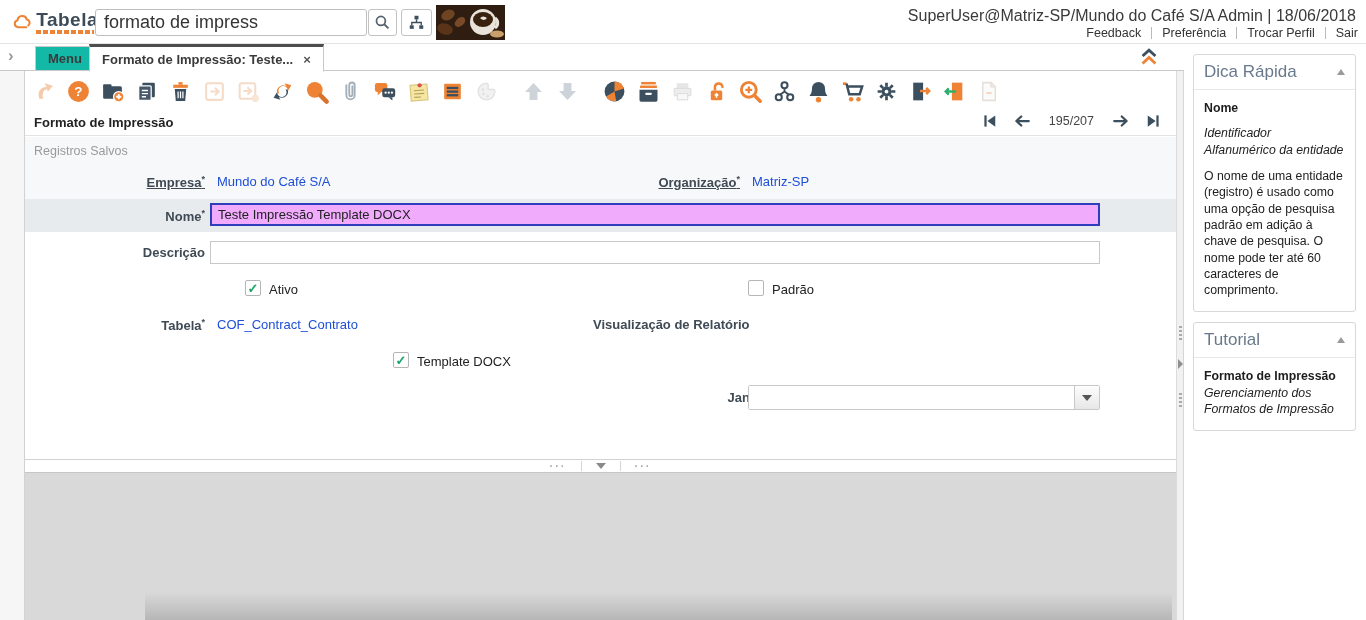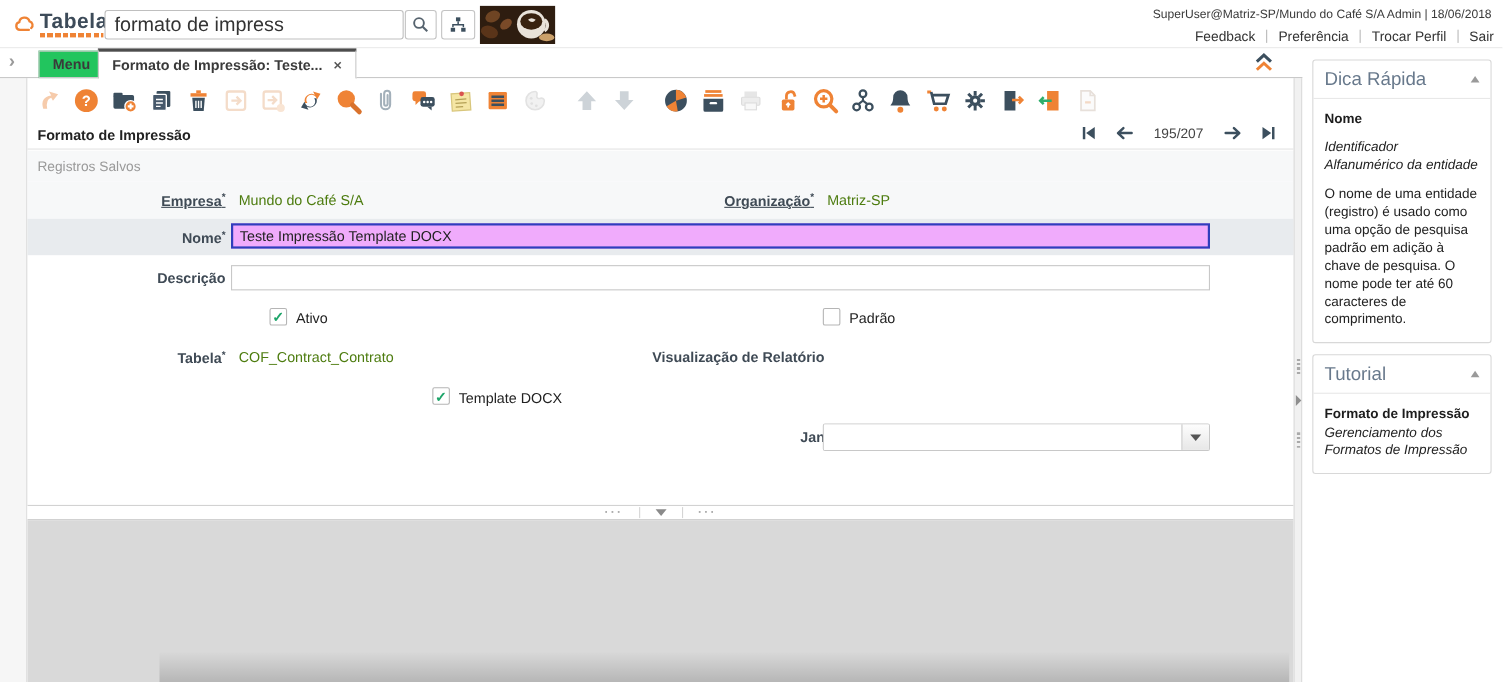--- a/index.html
+++ b/index.html
@@ -9,30 +9,30 @@
   .header { position:absolute; left:0; top:0; width:1366px; height:44px; background:#fff; border-bottom:1px solid #e4e4e4; }
   .logo { position:absolute; left:10px; top:5px; width:88px; height:34px; display:flex; align-items:center; }
   .logo-text-wrap { margin-left:3px; }
   .logo-brand { font-size:19px; font-weight:bold; color:#3d4b59; letter-spacing:.5px; line-height:18px; }
   .logo-tagline { margin-top:1px; width:58px; height:4px; background:repeating-linear-gradient(90deg,#ef8335 0 5px,transparent 5px 7px); }
   .search-input { position:absolute; left:95px; top:9px; width:272px; height:27px; border:1px solid #bfbfbf; border-radius:3px; padding:0 8px; font-size:18px; color:#333; font-family:"Liberation Sans",sans-serif; }
   .hbtn { position:absolute; top:9px; height:27px; background:#fff; border:1px solid #c3c3c3; border-radius:3px; display:flex; align-items:center; justify-content:center; cursor:pointer; }
   .hbtn.search { left:368px; width:29px; }
   .hbtn.sitemap { left:401px; width:31px; }
   .coffee { position:absolute; left:436px; top:5px; width:69px; height:35px; overflow:hidden; }
-  .userinfo { position:absolute; right:10px; top:7px; font-size:11px; color:#3a3a3a; }
+  .userinfo { position:absolute; right:10px; top:7px; font-size:16px; color:#3a3a3a; }
   .tmenu { position:absolute; right:8px; top:26px; display:flex; align-items:center; font-size:12.5px; color:#333; }
   .tmenu .item { cursor:pointer; }
   .tmenu .vsep { width:1px; height:12px; background:#b9b9b9; margin:0 10px; }
 
   
   .tabbar { position:absolute; left:0; top:44px; width:1184px; height:27px; background:#fff; border-bottom:1px solid #c9c9c9; z-index:1; }
   .west-arrow { position:absolute; left:8px; top:3px; font-size:17px; font-weight:bold; color:#9a9a9a; cursor:pointer; line-height:18px; }
   .tab { position:absolute; top:2px; height:25px; border:1px solid #c9c9c9; display:flex; align-items:center; padding:0 12px; font-size:13px; font-weight:bold; color:#3a3a3a; cursor:pointer; }
-  .tab.inactive { left:35px; background:#22c55e; }
+  .tab.inactive { left:35px; background:#14b8a6; }
   .tab.active { left:89px; top:0; height:28px; background:#fff; border-top:3px solid #4d4d4d; border-bottom:1px solid #fff; z-index:2; }
   .tab-close { margin-left:10px; font-weight:bold; color:#555; font-size:13px; cursor:pointer; }
   .collapse-chevron { position:absolute; left:1138px; top:2px; width:24px; height:24px; cursor:pointer; }
 
   
   .west-strip { position:absolute; left:0; top:71px; width:25px; height:549px; background:#f6f6f6; border-right:1px solid #d2d2d2; }
   .content { position:absolute; left:25px; top:71px; width:1151px; height:549px; background:#fff; }
   .vsplit { position:absolute; left:1176px; top:71px; width:8px; height:549px; background:#f1f1f1; border-left:1px solid #dcdcdc; border-right:1px solid #d5d5d5; }
   .vsplit .tri { position:absolute; left:1px; top:288px; width:0; height:0; border-top:5px solid transparent; border-bottom:5px solid transparent; border-left:5px solid #8f8f8f; }
   .vsplit .grip { position:absolute; left:2px; width:3px; height:14px; background:repeating-linear-gradient(#aaa 0 2px,transparent 2px 4px); }
@@ -56,21 +56,21 @@
   .status-text { position:absolute; left:9px; top:7px; font-size:12.5px; color:#9a9a9a; }
   .row1 { top:94px; height:34px; background:#f7f8f9; }
   .row2 { top:128px; height:33px; background:#e8ebee; }
   .row3 { top:166px; height:32px; }
   .row4 { top:202px; height:32px; }
   .row5 { top:238px; height:32px; }
   .row6 { top:274px; height:32px; }
   .row7 { top:310px; height:34px; }
   .flabel { position:absolute; font-size:13px; font-weight:bold; color:#3f4a55; text-align:right; }
   .flabel.link { text-decoration:underline; }
-  .fvalue { position:absolute; font-size:13px; color:#4d7c0f; }
+  .fvalue { position:absolute; font-size:13px; color:#1d4ed8; }
   sup { font-size:9px; }
   .tinput { position:absolute; height:23px; font-size:13px; color:#222; padding:0 6px; font-family:"Liberation Sans",sans-serif; }
   .nome-input { left:185px; top:4px; width:890px; background:#f0abfc; border:2px solid #2f3ebc; }
   .desc-input { left:185px; top:4px; width:890px; background:#fff; border:1px solid #c8c8c8; }
   .cb { position:absolute; top:7px; width:16px; height:16px; border:1px solid #b5b5b5; border-radius:2px; background:#fff; display:flex; align-items:center; justify-content:center; font-size:13px; font-weight:bold; color:#1ea56a; cursor:pointer; line-height:1; }
   .cblabel { position:absolute; top:9px; font-size:13px; color:#222; }
   .combo { position:absolute; left:723px; top:4px; width:352px; height:25px; border:1px solid #c8c8c8; border-radius:2px; background:#fff; display:flex; }
   .combo input { flex:1; border:0; padding:0 6px; font-size:13px; font-family:"Liberation Sans",sans-serif; }
   .combo .dbtn { width:25px; background:linear-gradient(#fdfdfd,#e7e7e7); border-left:1px solid #c8c8c8; display:flex; align-items:center; justify-content:center; cursor:pointer; }
   .combo .dbtn i { width:0; height:0; border-left:5px solid transparent; border-right:5px solid transparent; border-top:6px solid #555; }

